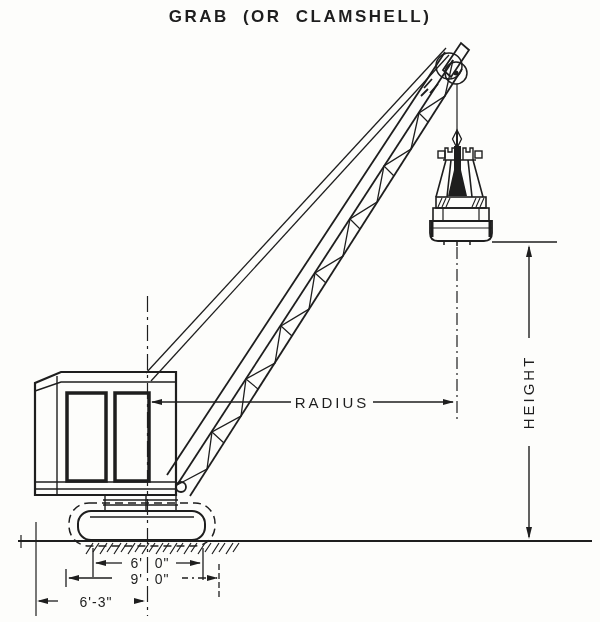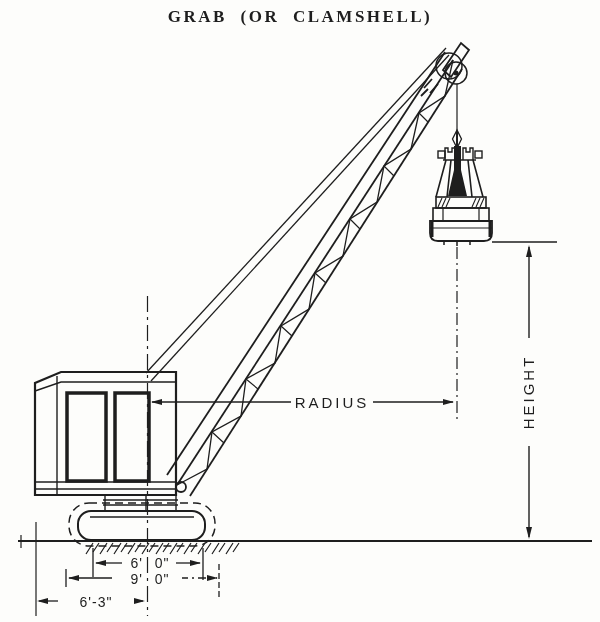--- a/index.html
+++ b/index.html
@@ -3,21 +3,21 @@
 <meta charset="utf-8">
 <style>
   html,body{margin:0;padding:0;background:#e8e8e4;}
   .page{
     position:relative;width:600px;height:622px;margin:0 auto;
     background:var(--paper,#fdfdfb);overflow:hidden;
     font-family:"Liberation Serif",serif;
   }
   .title{
     position:absolute;top:7px;left:0;width:100%;text-align:center;
-    font-family:Liberation Serif, serif;font-weight:bold;font-size:17px;
+    font-family:Liberation Sans, sans-serif;font-weight:bold;font-size:17px;
     letter-spacing:2.5px;word-spacing:7px;color:var(--ink,#1e1e1e);
   }
   svg{position:absolute;left:0;top:0;}
   .ink{stroke:var(--ink,#1e1e1e);fill:none;stroke-linecap:butt;}
   .inkfill{fill:var(--ink,#1e1e1e);stroke:none;}
   .whitefill{fill:var(--paper,#fdfdfb);stroke:none;}
   text{
     fill:var(--ink,#1e1e1e);stroke:none;
     font-family:"Liberation Sans",sans-serif;
   }

